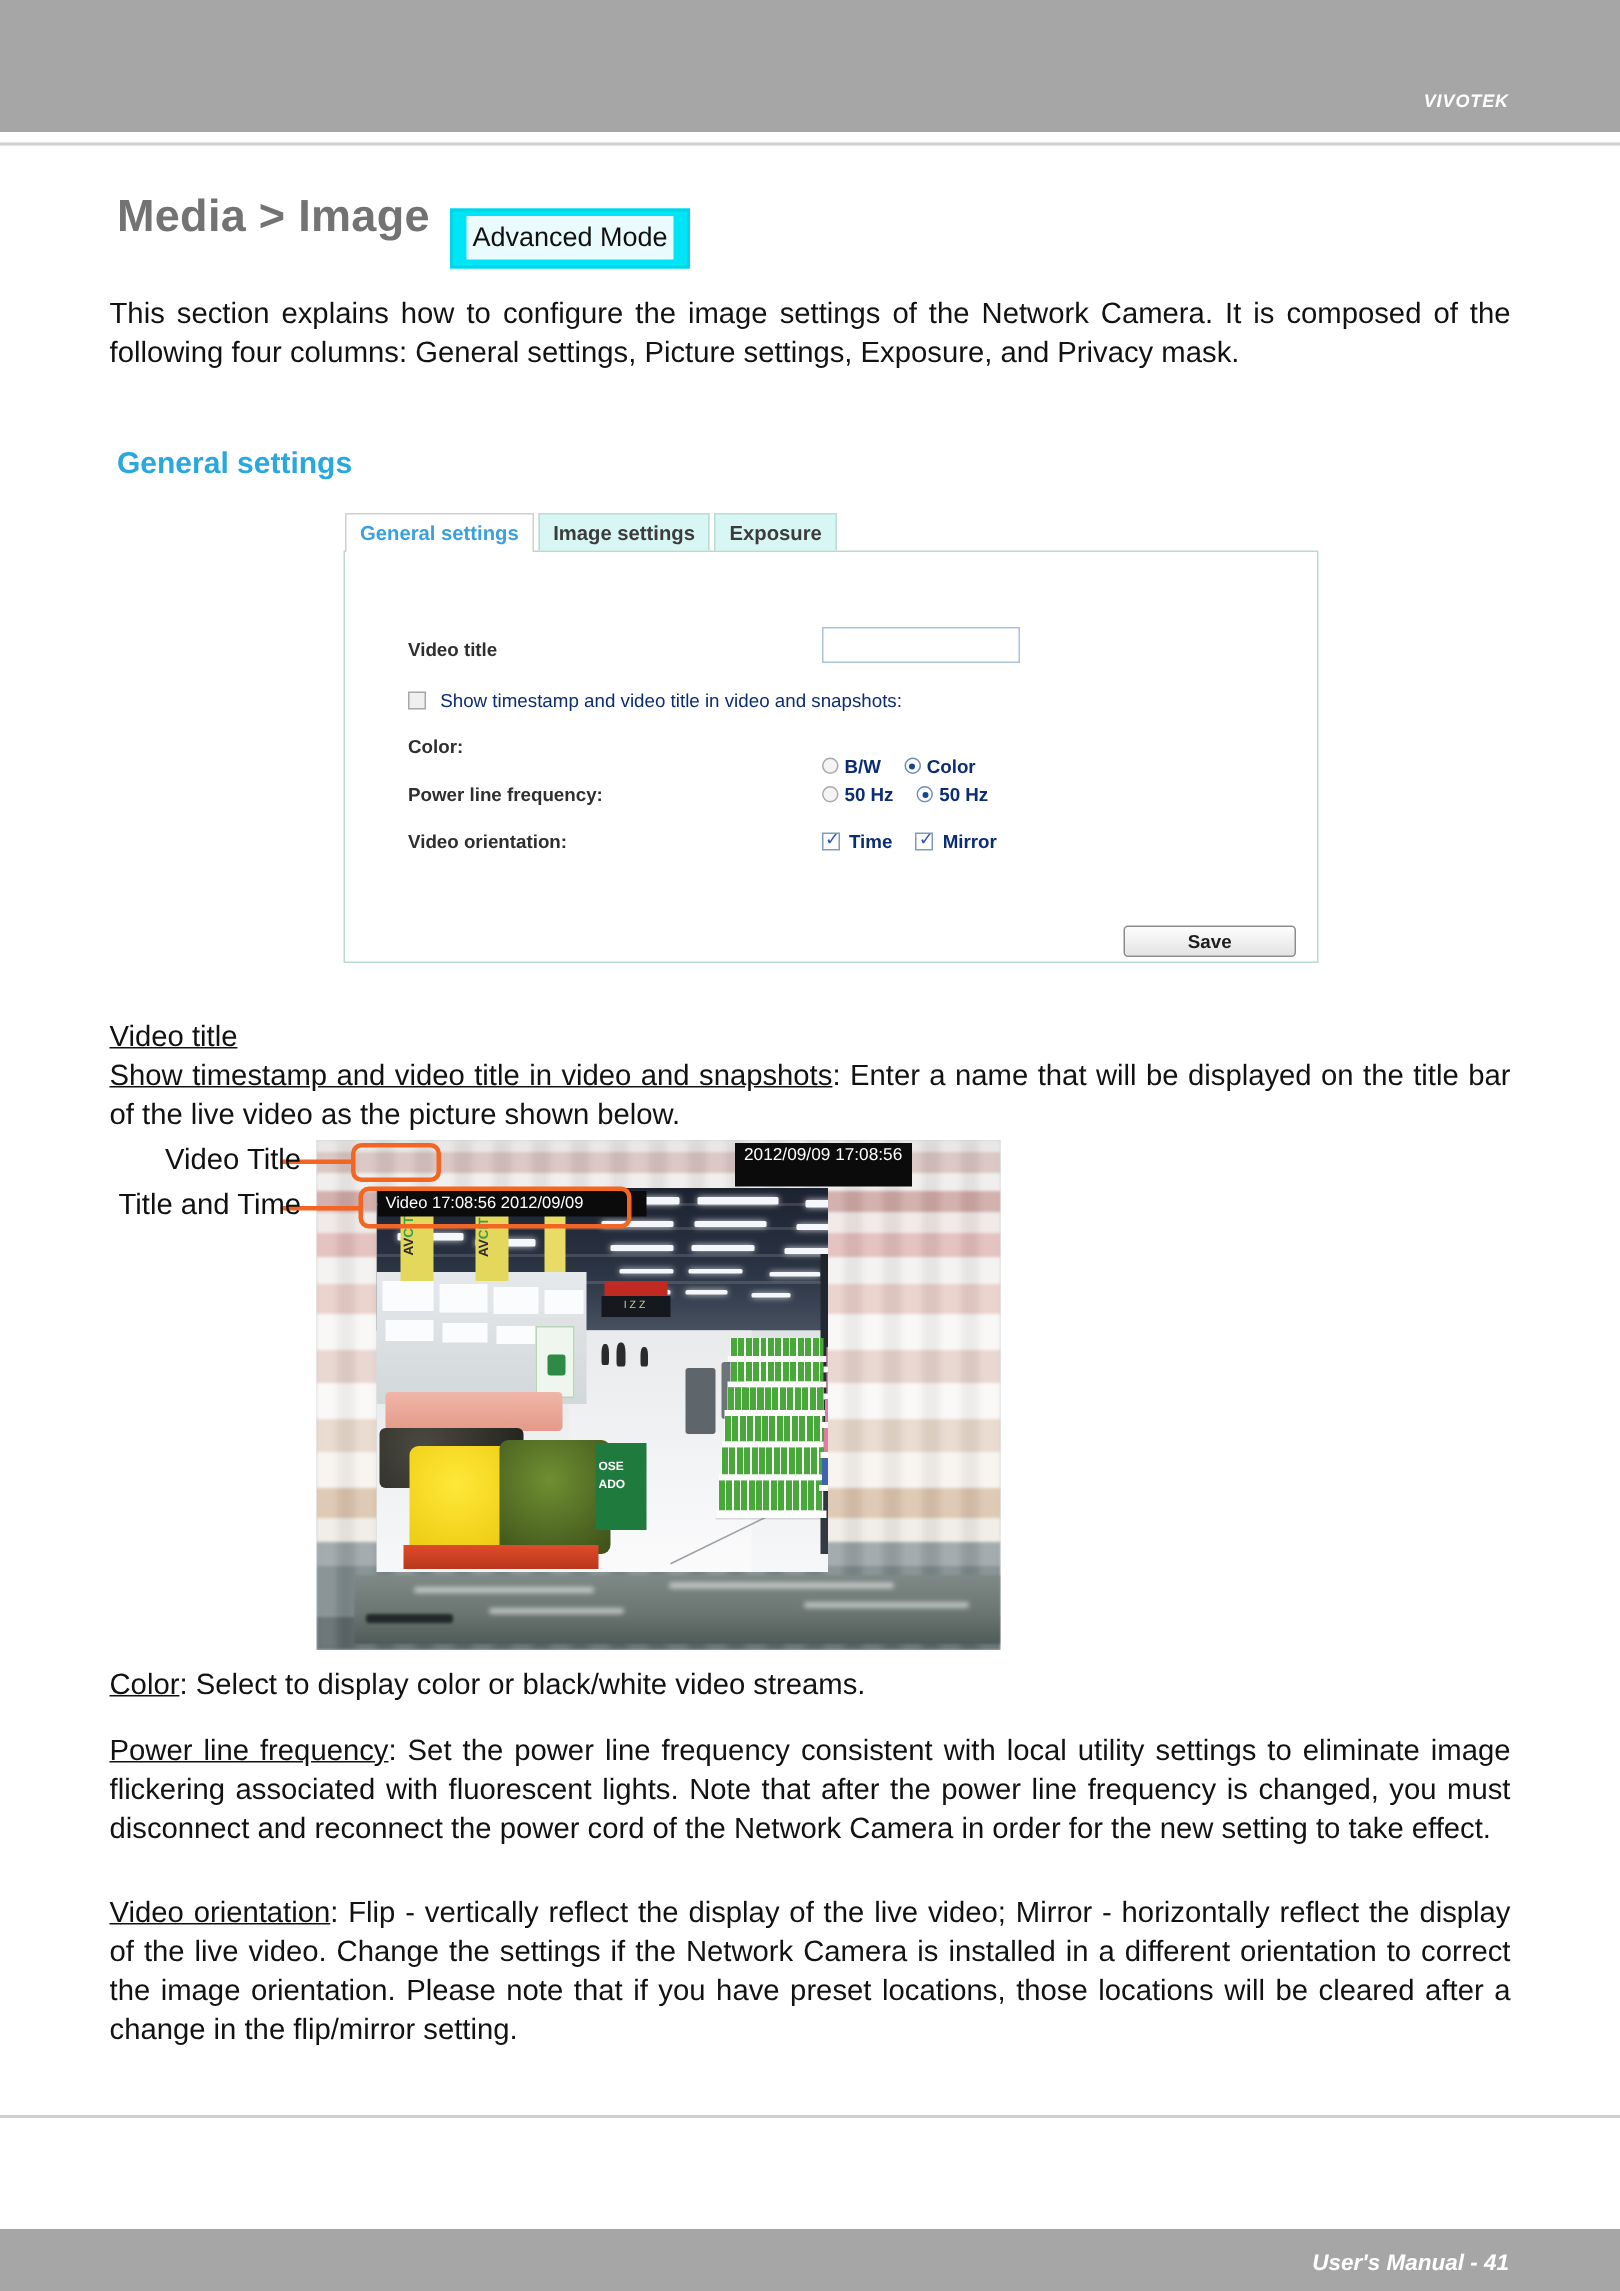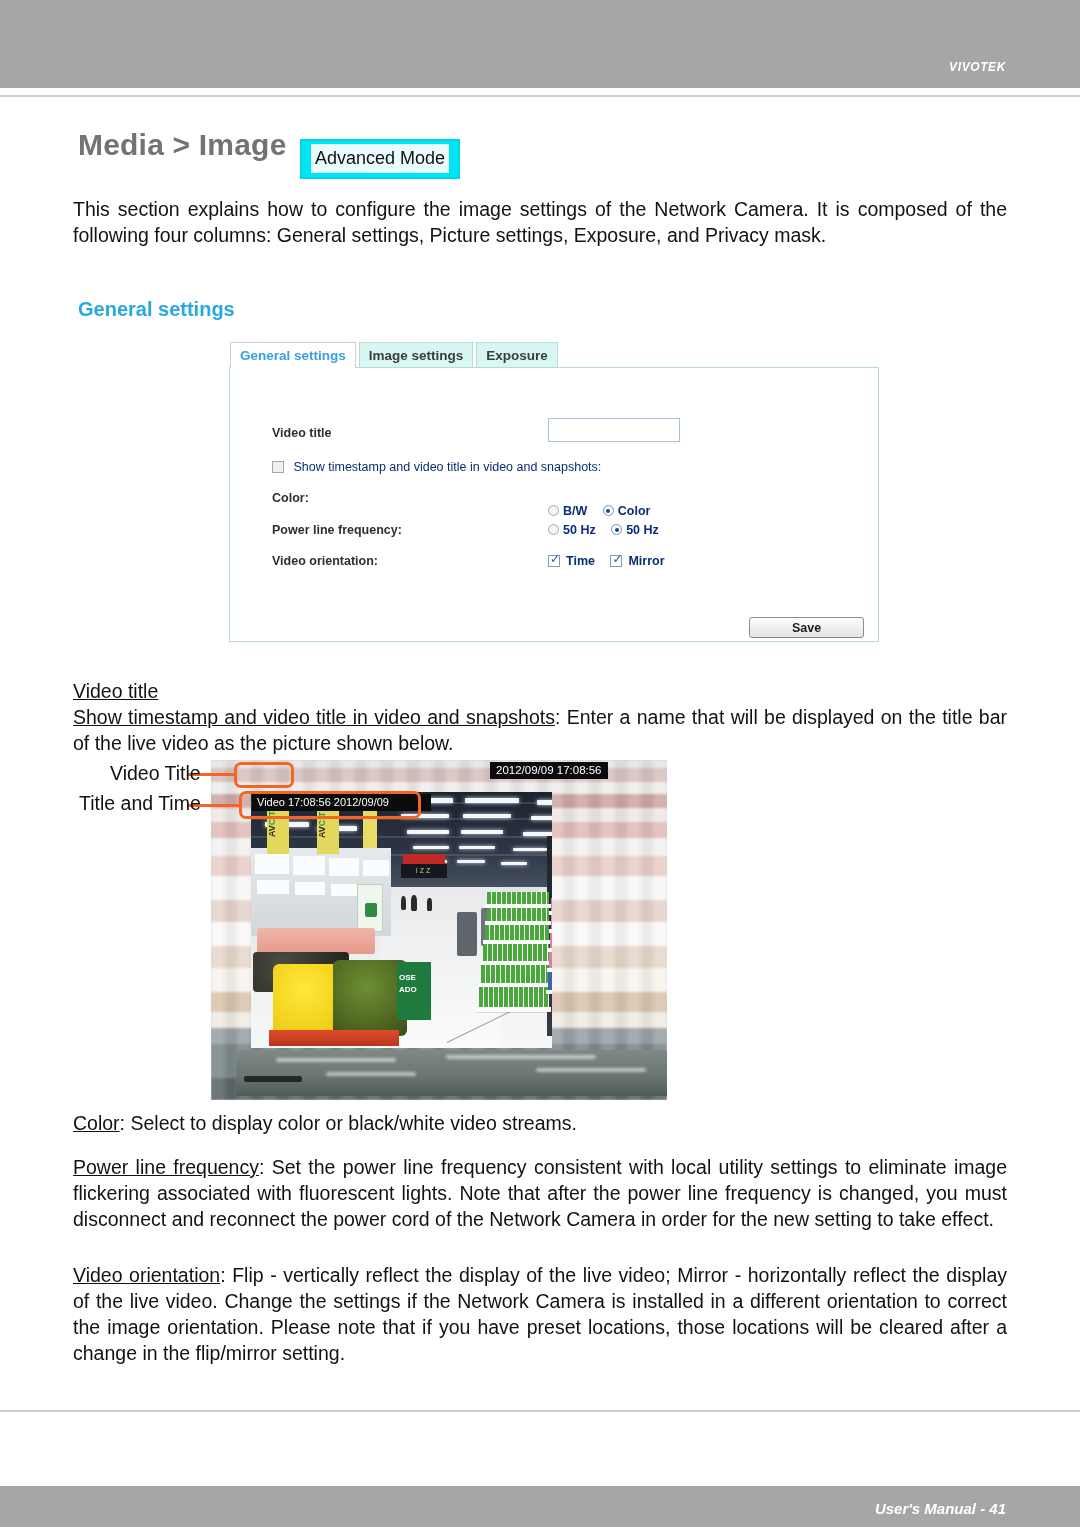--- a/index.html
+++ b/index.html
@@ -292,21 +292,21 @@
     position:absolute; background:#2b2b2e; border-radius:40% 40% 20% 20%;
   }
   .cart{
     position:absolute; background:#5e656b; border-radius:2px;
   }
 
   
   .ts-overlay{
     position:absolute; left:279px; top:2px;
     background:#0b0b0b; color:#ffffff;
-    font-size:11.5px; padding:2px 6px 3px 6px; white-space:nowrap;
+    font-size:11.5px; padding:2px 6px 15px 6px; white-space:nowrap;
   }
   .title-overlay{
     position:absolute; left:41px; top:34px;
     background:#0b0b0b; color:#ffffff;
     font-size:11px; padding:2px 42px 3px 5px; white-space:nowrap;
   }
 
   
   .callout-box{
     position:absolute; border:3px solid #f26522; border-radius:7px;

